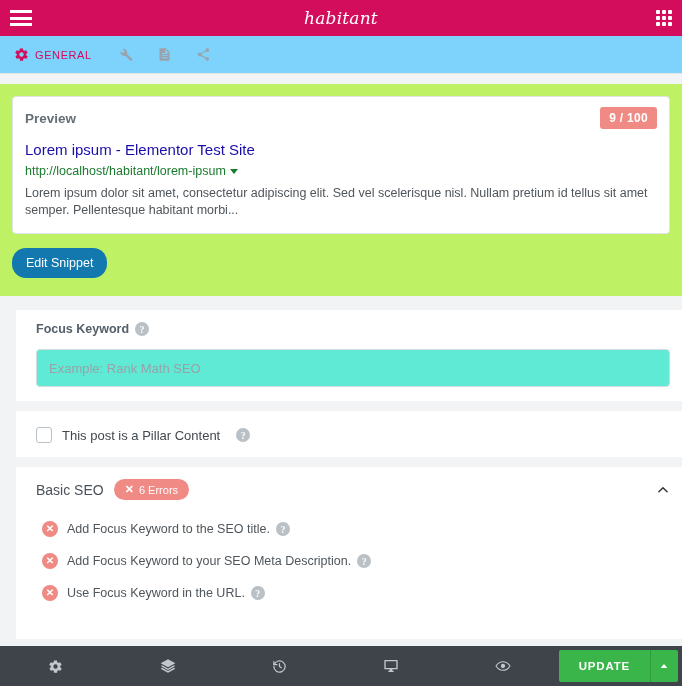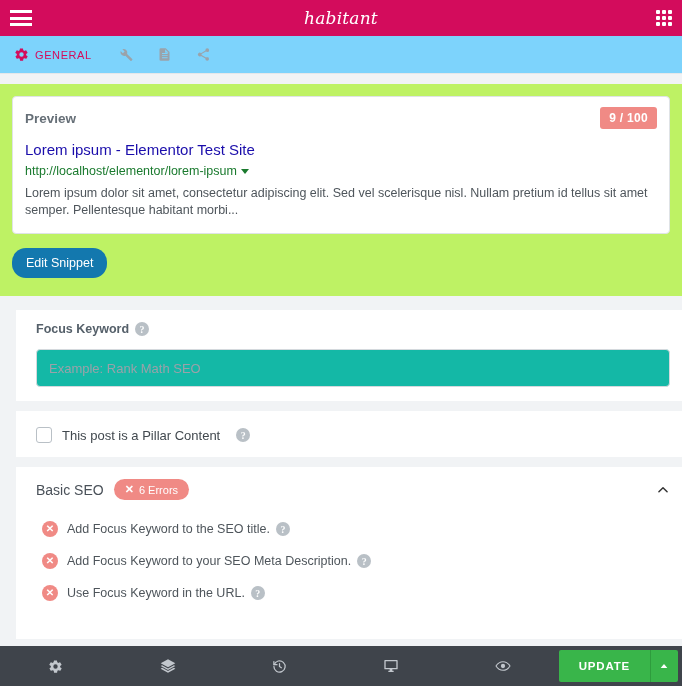--- a/index.html
+++ b/index.html
@@ -160,21 +160,21 @@
     font-size: 10px; font-weight: bold;
     display: inline-flex; align-items: center; justify-content: center;
     cursor: pointer; flex: 0 0 14px;
     font-family: "Liberation Serif", serif;
   }
   .kw-input {
     margin-top: 13px;
     width: 100%; height: 38px;
     border: 1px solid #d4d9dd; border-radius: 4px;
     padding: 0 12px; font-size: 13px; font-family: inherit;
-    color: #4e555b; background: #14b8a6; outline: none;
+    color: #4e555b; background: #5eead4; outline: none;
   }
   .kw-input::placeholder { color: #9aa2a9; }
   .pillar-row {
     display: flex; align-items: center; gap: 10px;
     padding-top: 4px;
   }
   .cbx {
     width: 16px; height: 16px; border: 1px solid #b9c0c6;
     border-radius: 3px; background: #fff; cursor: pointer; flex: 0 0 16px;
   }
@@ -297,21 +297,21 @@
   <div class="body">
 
     <div class="preview-panel">
       <div class="preview-card">
         <div class="preview-head">
           <div class="preview-title-lbl">Preview</div>
           <div class="score-badge">9 / 100</div>
         </div>
         <div class="snippet-title">Lorem ipsum - Elementor Test Site</div>
         <div class="snippet-url">
-          <span>http://localhost/elementor/lorem-ipsum</span>
+          <span>http://localhost/habitant/lorem-ipsum</span>
           <span class="snippet-caret"></span>
         </div>
         <div class="snippet-desc">Lorem ipsum dolor sit amet, consectetur adipiscing elit. Sed vel scelerisque nisl. Nullam pretium id tellus sit amet semper. Pellentesque habitant morbi...</div>
       </div>
       <div class="btn-edit-wrap">
         <button class="btn-edit">Edit Snippet</button>
       </div>
     </div>
 
     <div class="panel">

